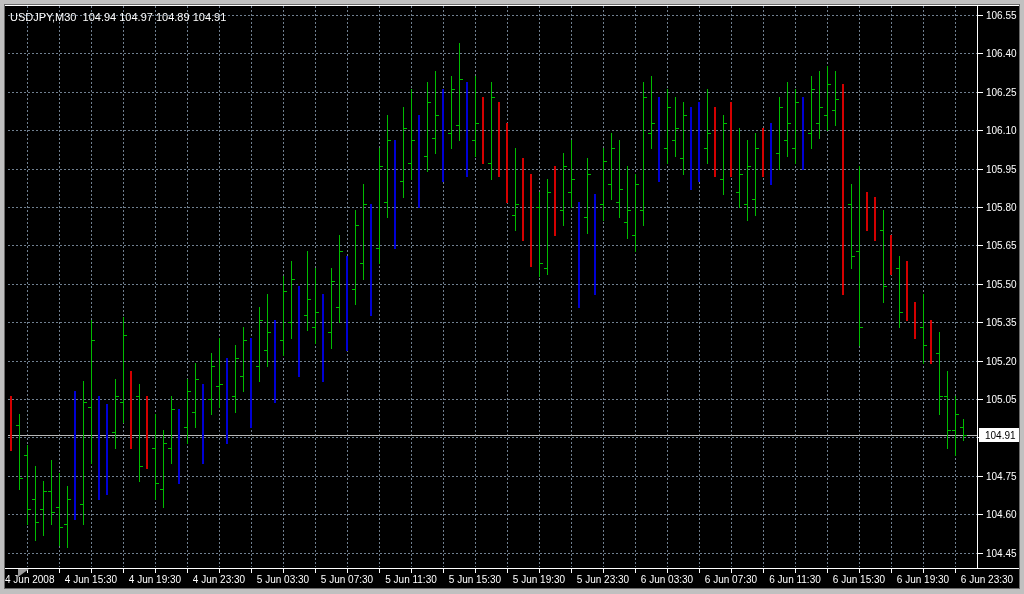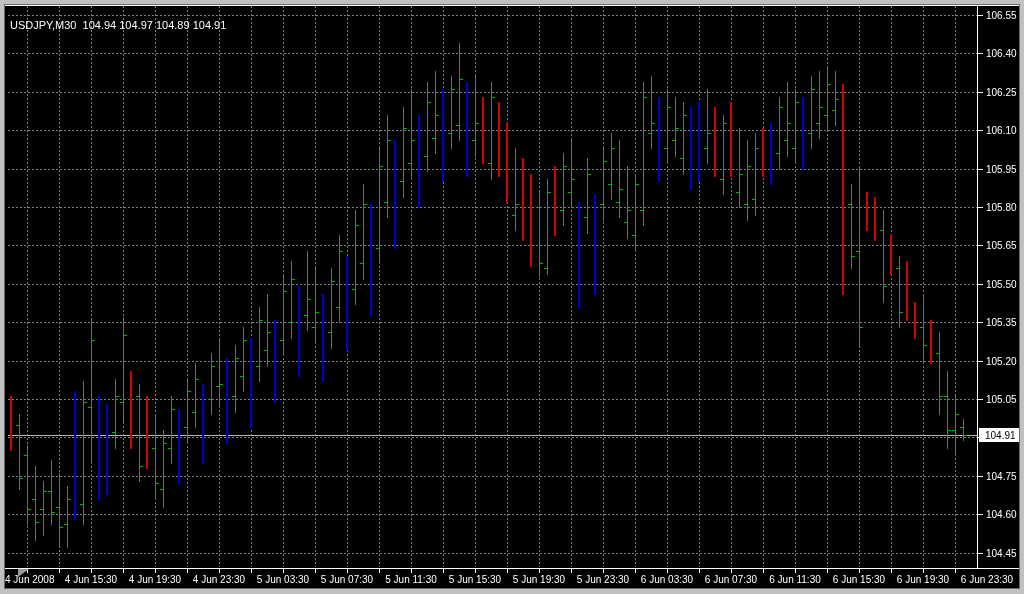--- a/index.html
+++ b/index.html
@@ -11,21 +11,21 @@
     position:absolute;left:0;top:0;right:0;bottom:0;
     border-style:solid;border-color:#c0c0c0;border-width:4px 4px 5px 4px;
     pointer-events:none;z-index:30;
   }
   .silver-frame::after{
     content:"";position:absolute;left:0;top:0;right:0;bottom:0;
     border:1px solid #6a6a6a;pointer-events:none;
   }
   svg#plot{position:absolute;left:0;top:0;z-index:1;}
   .chart-title{
-    position:absolute;left:10px;top:20px;z-index:20;
+    position:absolute;left:10px;top:12px;z-index:20;
     color:#ffffff;font-size:11px;line-height:11px;white-space:pre;
     letter-spacing:0px;
     text-align:right;
   }
   text{font-family:"Liberation Sans",sans-serif;}
 </style>
 </head>
 <body>
 
 <div class="window">

